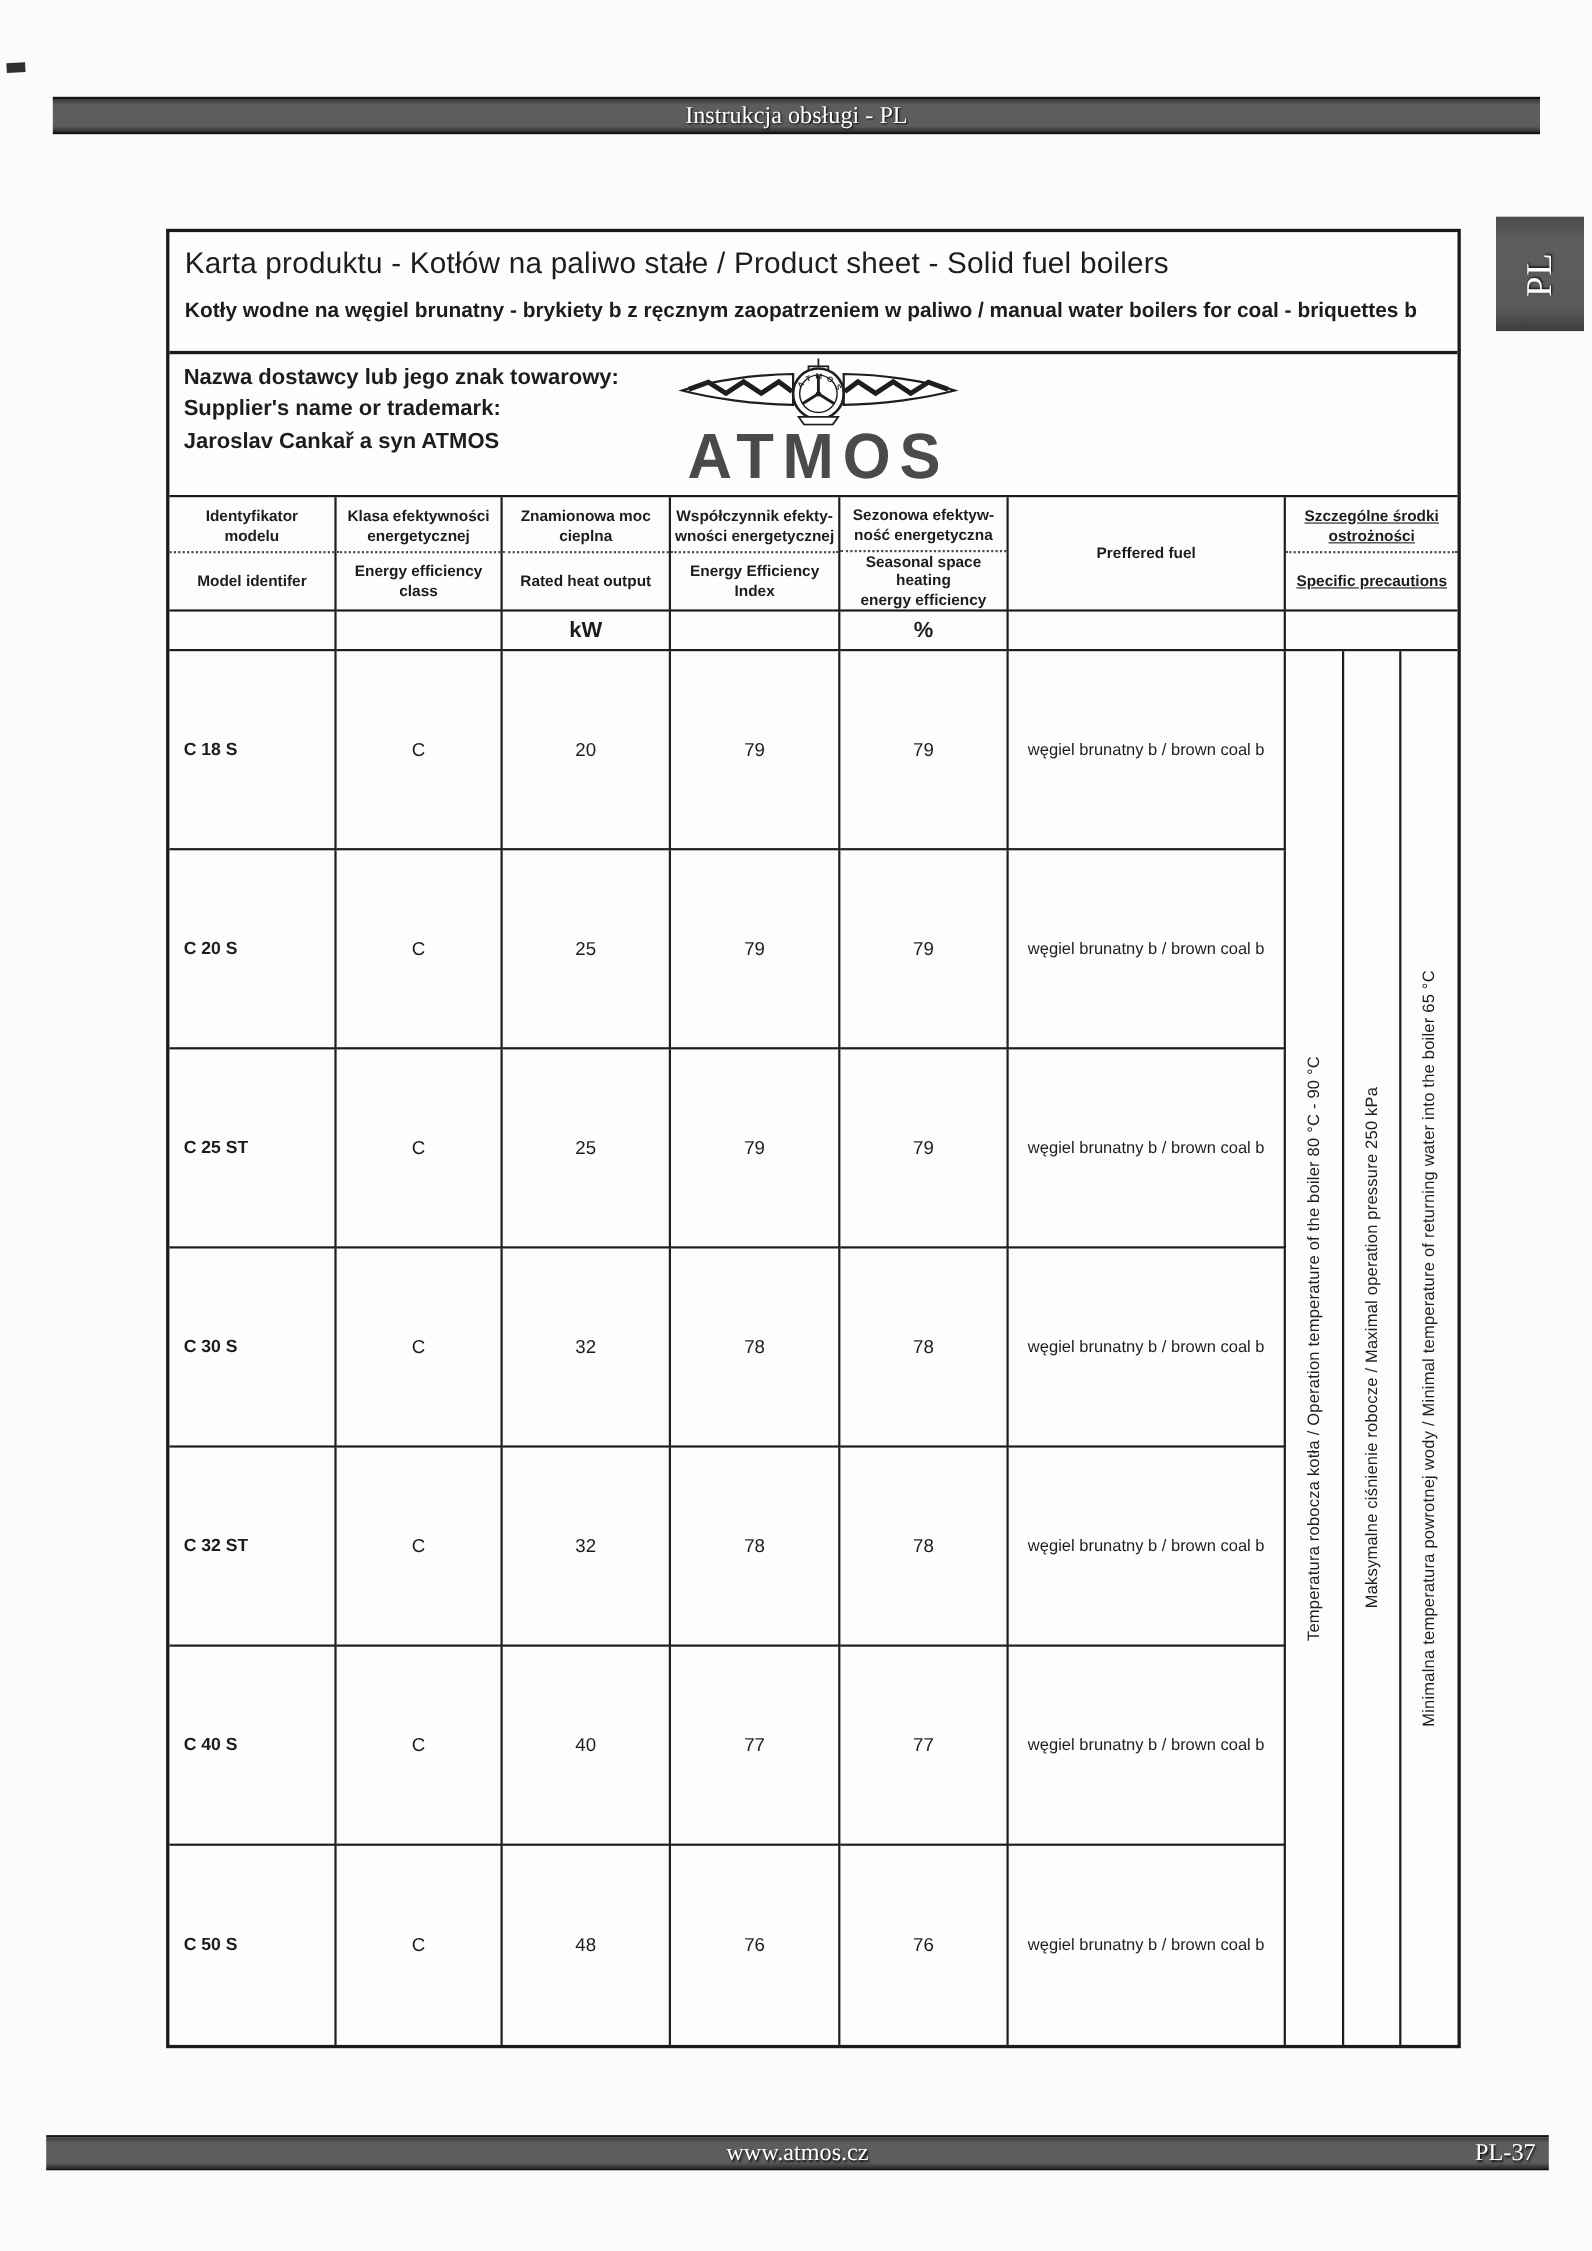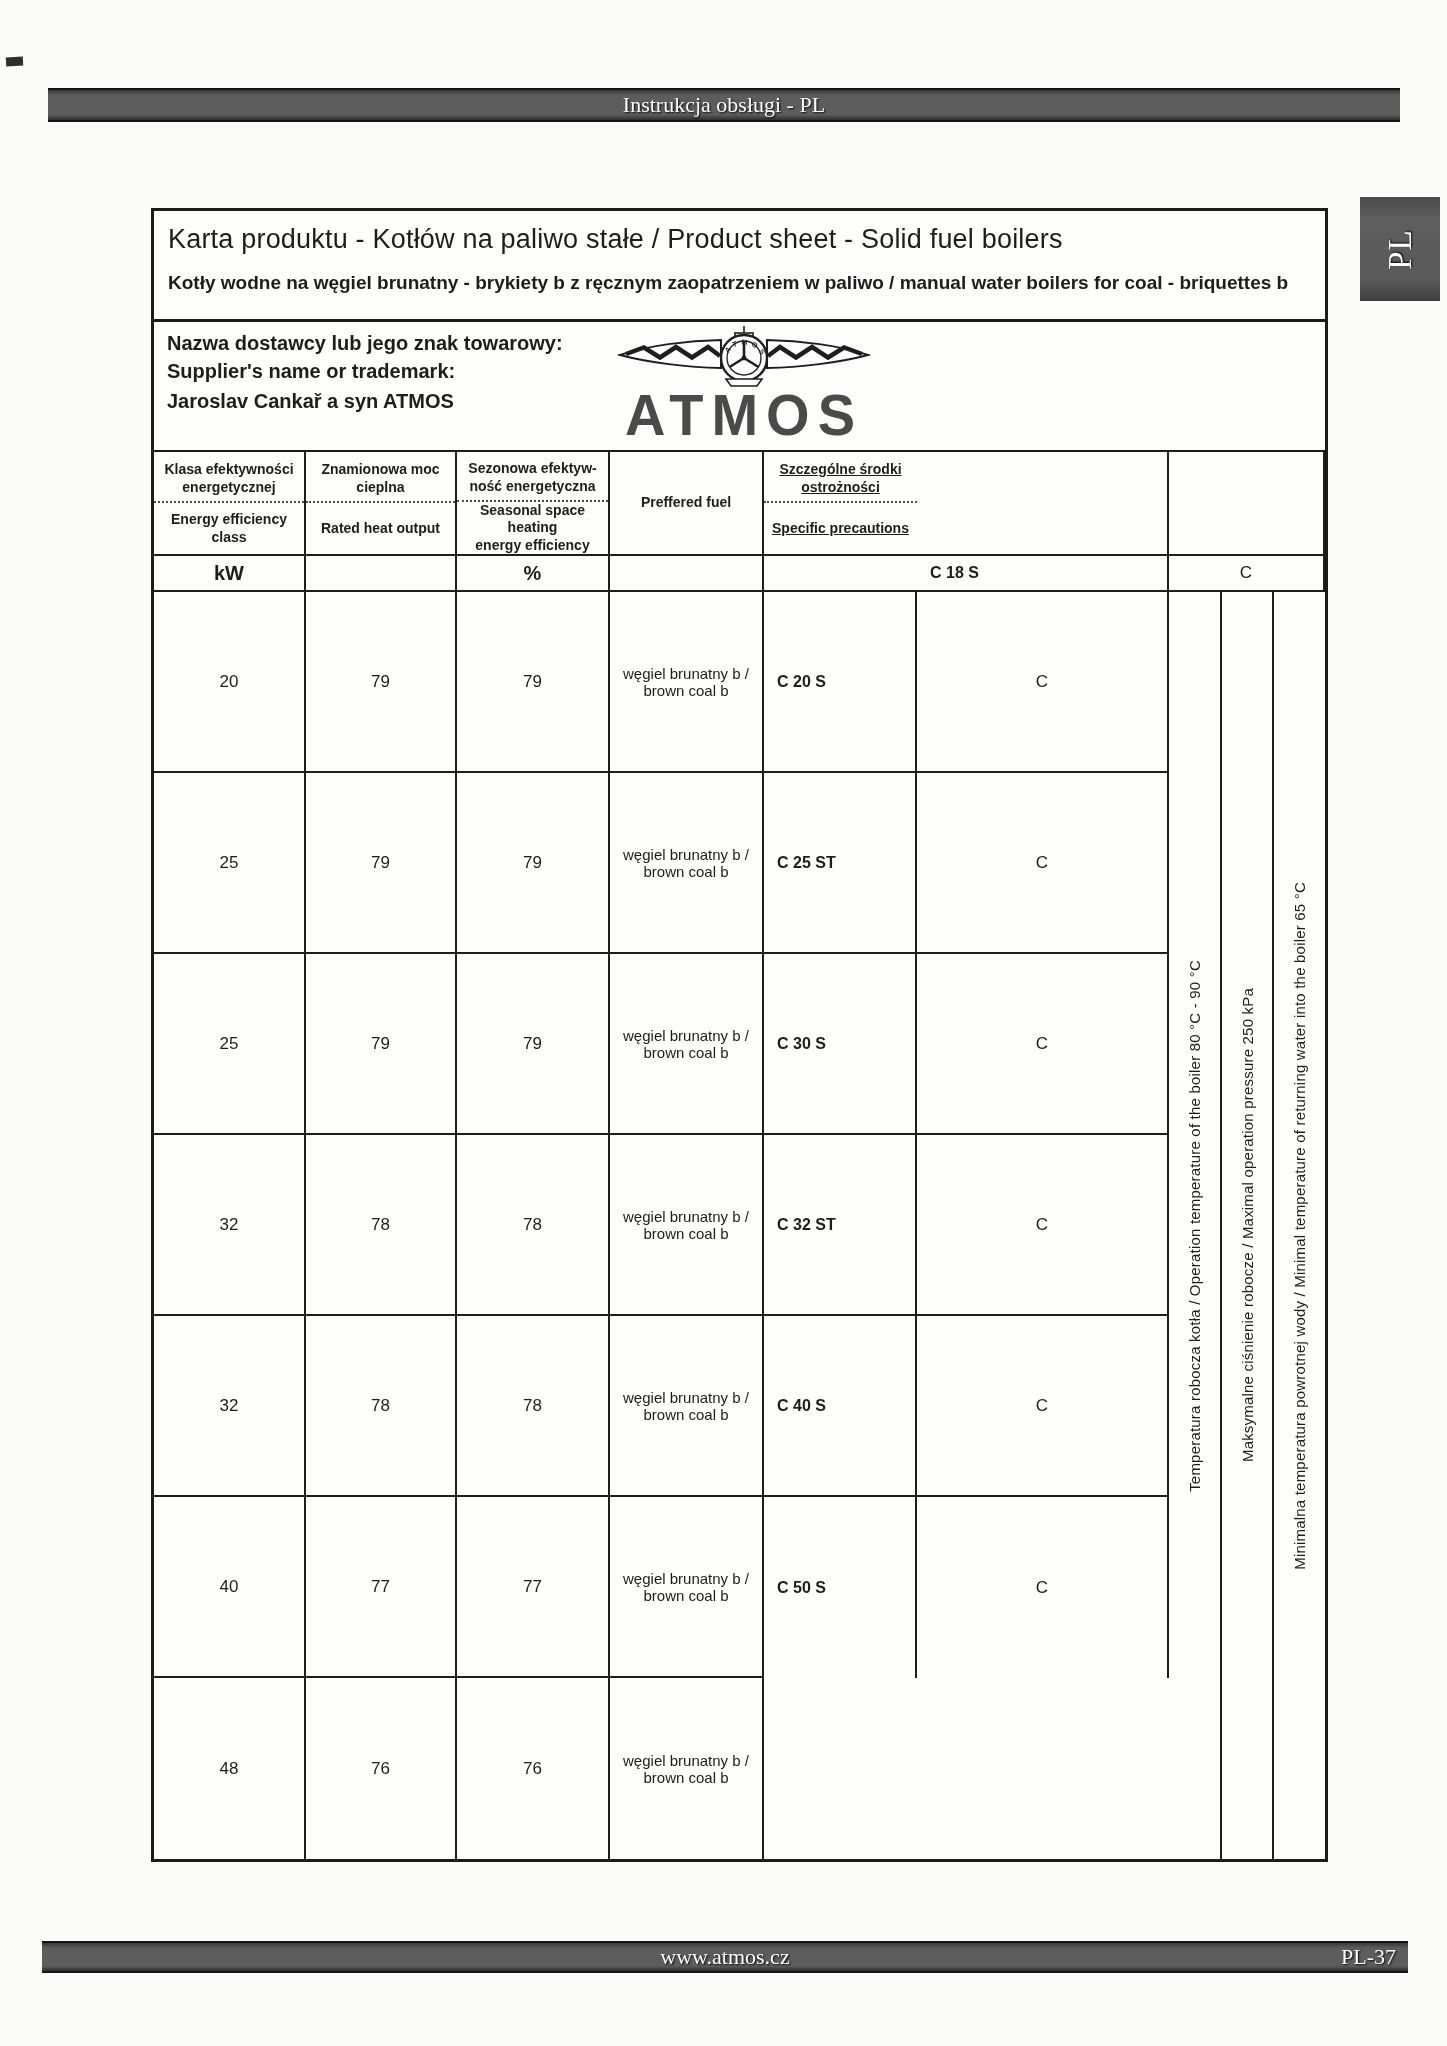--- a/index.html
+++ b/index.html
@@ -140,29 +140,40 @@
           <textPath href="#arcp" startOffset="7">ATMOS</textPath>
         </text>
       </svg>
       <div class="logo-text">ATMOS</div>
     </div>
   </div>
 
   <div class="grid">
 
     <div class="hcell">
+      <div class="h-pl">Identyfikator
+modelu</div>
+      <div class="h-en">Model identifer</div>
+    </div>
+    <div class="hcell">
       <div class="h-pl">Klasa efektywności
 energetycznej</div>
       <div class="h-en">Energy efficiency
 class</div>
     </div>
     <div class="hcell">
       <div class="h-pl">Znamionowa moc
 cieplna</div>
       <div class="h-en">Rated heat output</div>
+    </div>
+    <div class="hcell">
+      <div class="h-pl">Współczynnik efekty-
+wności energetycznej</div>
+      <div class="h-en">Energy Efficiency
+Index</div>
     </div>
     <div class="hcell">
       <div class="h-pl">Sezonowa efektyw-
 ność energetyczna</div>
       <div class="h-en">Seasonal space heating
 energy efficiency</div>
     </div>
     <div class="hcell">
       <div class="h-en">Preffered fuel</div>
     </div>

